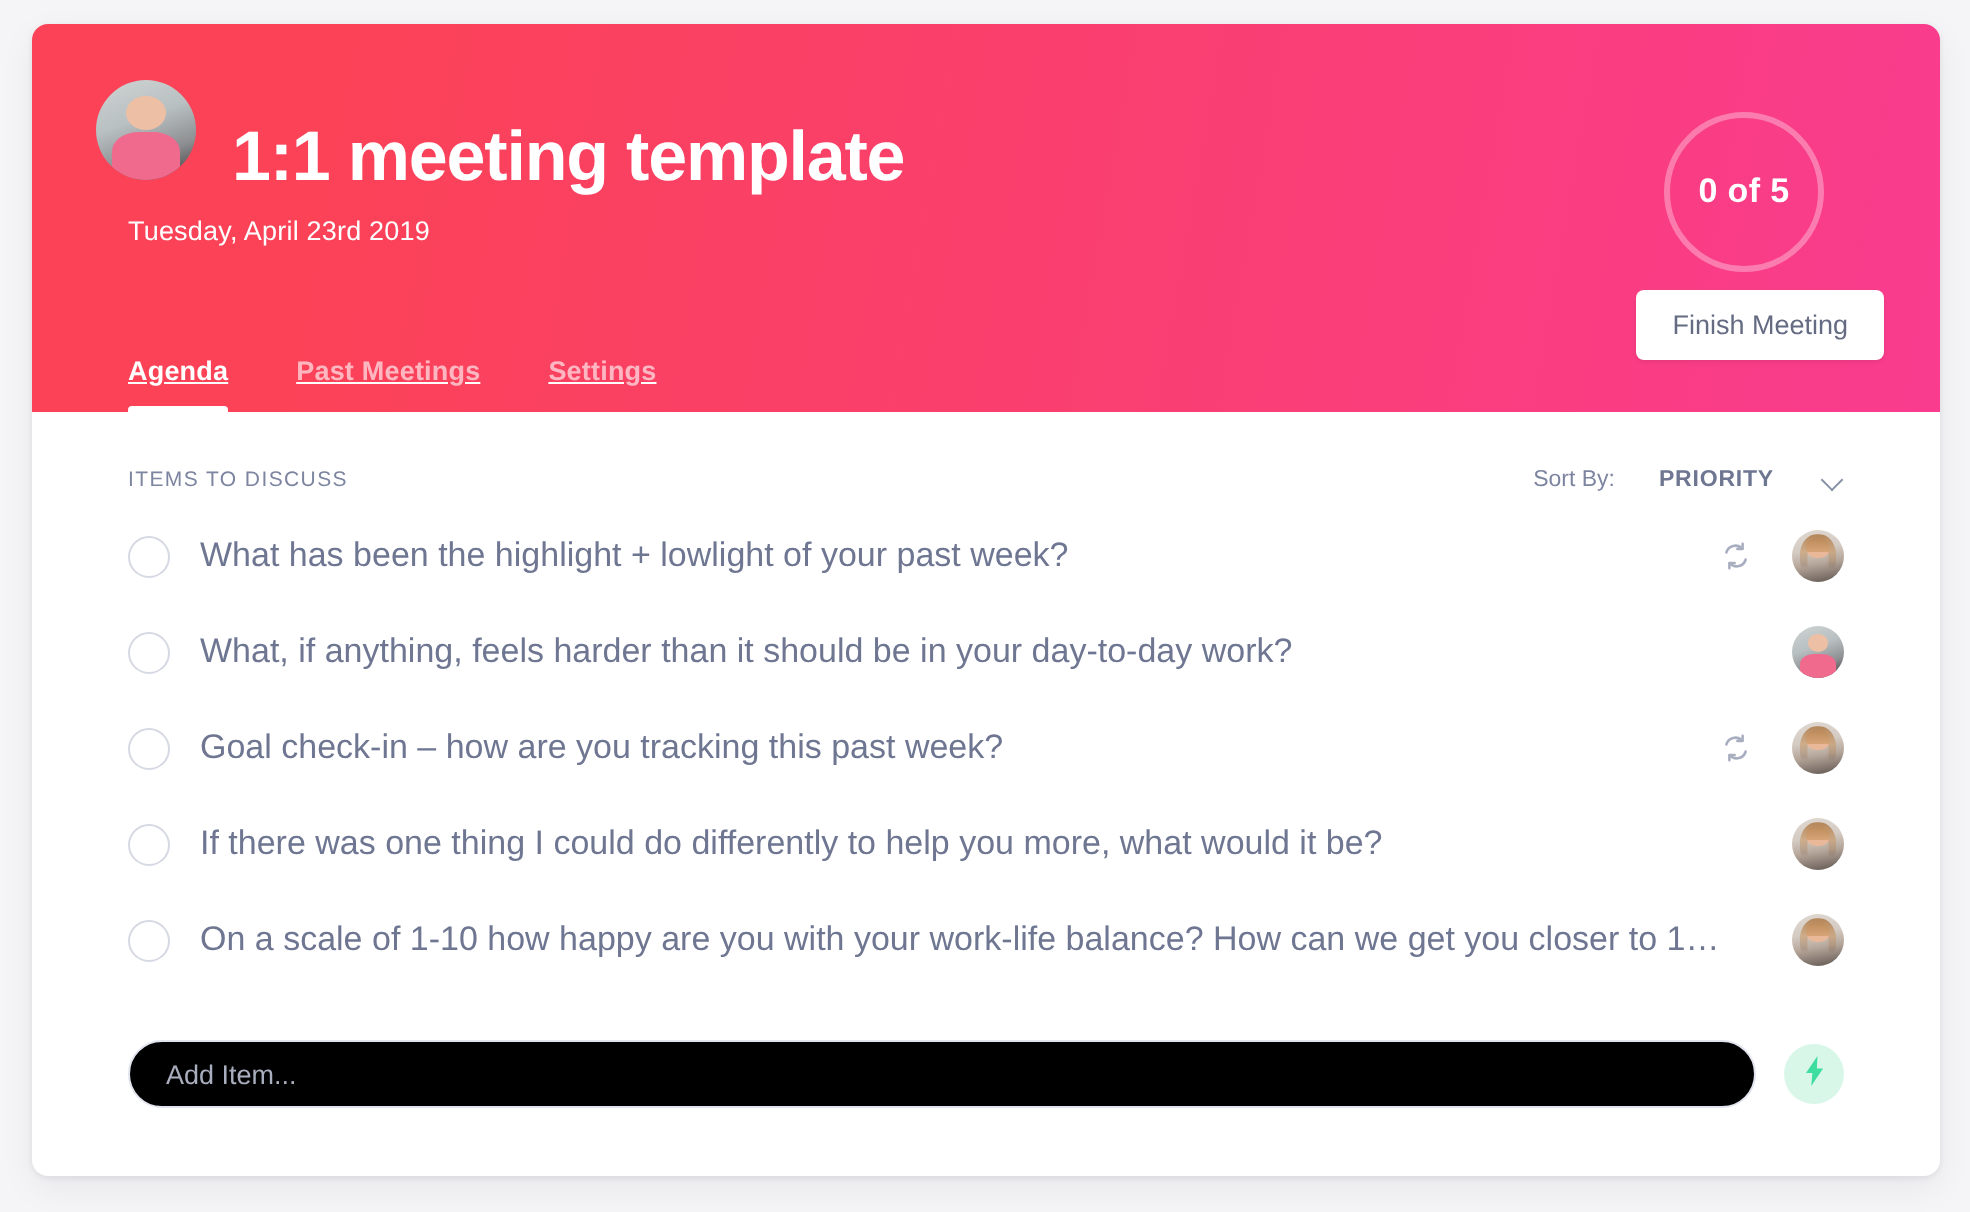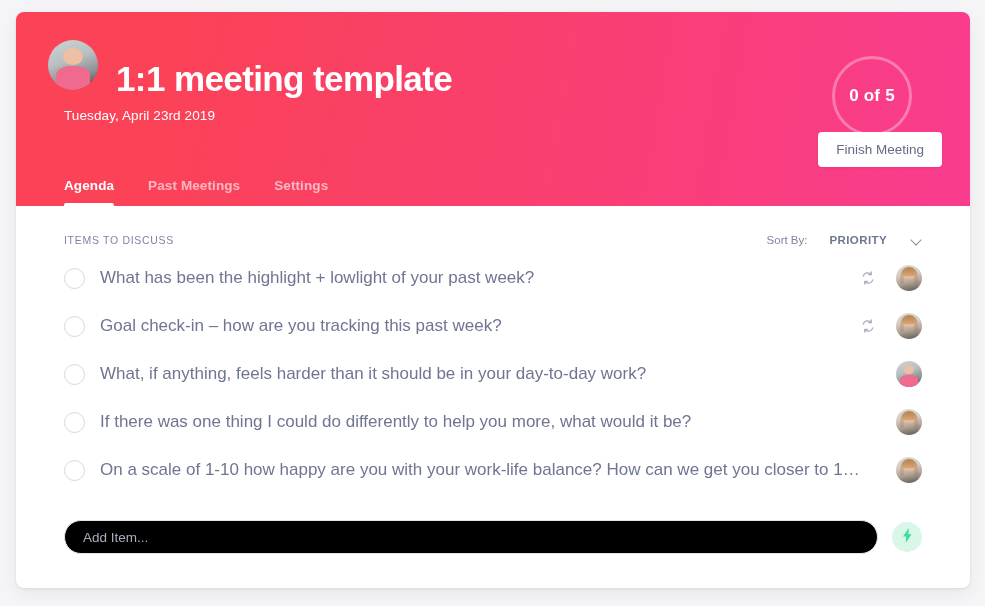--- a/index.html
+++ b/index.html
@@ -97,20 +97,21 @@
 
   
   .tabs {
     position: absolute;
     left: 48px;
     bottom: 0;
     display: flex;
     align-items: flex-end;
     gap: 34px;
     height: 44px;
+    text-decoration: underline;
   }
   .tab {
     position: relative;
     font-size: 13.5px;
     font-weight: bold;
     color: rgba(255,255,255,.62);
     padding-bottom: 13px;
     cursor: pointer;
     white-space: nowrap;
     letter-spacing: .1px;
@@ -121,21 +122,21 @@
     position: absolute;
     left: 0; right: 0; bottom: 0;
     height: 3px;
     background: #ffffff;
     border-radius: 2px 2px 0 0;
   }
 
   .finish-btn {
     position: absolute;
     right: 28px;
-    bottom: 39px;
+    bottom: 26px;
     background: #ffffff;
     color: #646b82;
     border: none;
     border-radius: 4px;
     font-family: "Liberation Sans", sans-serif;
     font-size: 13.5px;
     font-weight: normal;
     padding: 10px 18px;
     cursor: pointer;
     box-shadow: 0 1px 2px rgba(0,0,0,.08);
@@ -344,47 +345,47 @@
         <span>Sort By:</span>
         <span class="sort-value">PRIORITY</span>
         <span class="chev"></span>
       </div>
     </div>
 
     <div class="items" id="items">
         <div class="item">
           <div class="checkbox"></div>
           <div class="item-text">What has been the highlight + lowlight of your past week?</div>
-          <span class="recur-icon"><svg width="16" height="16" viewBox="0 0 16 16" aria-hidden="true">
-              <path d="M3.2 6.2A4.6 4.6 0 0 1 11 4.3" fill="none" stroke="#9aa0b5" stroke-width="1.3" stroke-linecap="round"></path>
-              <path d="M12.8 9.8A4.6 4.6 0 0 1 5 11.7" fill="none" stroke="#9aa0b5" stroke-width="1.3" stroke-linecap="round"></path>
-              <path d="M11.3 1.9v2.6H8.7" fill="none" stroke="#9aa0b5" stroke-width="1.3" stroke-linecap="round" stroke-linejoin="round"></path>
-              <path d="M4.7 14.1v-2.6h2.6" fill="none" stroke="#9aa0b5" stroke-width="1.3" stroke-linecap="round" stroke-linejoin="round"></path>
-            </svg></span>
-          <div class="avatar-sm ava-a"></div>
-        </div>
-        <div class="item">
-          <div class="checkbox"></div>
-          <div class="item-text">Goal check-in – how are you tracking this past week?</div>
           <span class="recur-icon"><svg width="16" height="16" viewBox="0 0 16 16" aria-hidden="true">
               <path d="M3.2 6.2A4.6 4.6 0 0 1 11 4.3" fill="none" stroke="#9aa0b5" stroke-width="1.3" stroke-linecap="round"></path>
               <path d="M12.8 9.8A4.6 4.6 0 0 1 5 11.7" fill="none" stroke="#9aa0b5" stroke-width="1.3" stroke-linecap="round"></path>
               <path d="M11.3 1.9v2.6H8.7" fill="none" stroke="#9aa0b5" stroke-width="1.3" stroke-linecap="round" stroke-linejoin="round"></path>
               <path d="M4.7 14.1v-2.6h2.6" fill="none" stroke="#9aa0b5" stroke-width="1.3" stroke-linecap="round" stroke-linejoin="round"></path>
             </svg></span>
           <div class="avatar-sm ava-a"></div>
         </div>
         <div class="item">
           <div class="checkbox"></div>
           <div class="item-text">What, if anything, feels harder than it should be in your day-to-day work?</div>
           <span class="recur-slot"></span>
           <div class="avatar-sm ava-b"></div>
         </div>
         <div class="item">
           <div class="checkbox"></div>
+          <div class="item-text">Goal check-in – how are you tracking this past week?</div>
+          <span class="recur-icon"><svg width="16" height="16" viewBox="0 0 16 16" aria-hidden="true">
+              <path d="M3.2 6.2A4.6 4.6 0 0 1 11 4.3" fill="none" stroke="#9aa0b5" stroke-width="1.3" stroke-linecap="round"></path>
+              <path d="M12.8 9.8A4.6 4.6 0 0 1 5 11.7" fill="none" stroke="#9aa0b5" stroke-width="1.3" stroke-linecap="round"></path>
+              <path d="M11.3 1.9v2.6H8.7" fill="none" stroke="#9aa0b5" stroke-width="1.3" stroke-linecap="round" stroke-linejoin="round"></path>
+              <path d="M4.7 14.1v-2.6h2.6" fill="none" stroke="#9aa0b5" stroke-width="1.3" stroke-linecap="round" stroke-linejoin="round"></path>
+            </svg></span>
+          <div class="avatar-sm ava-a"></div>
+        </div>
+        <div class="item">
+          <div class="checkbox"></div>
           <div class="item-text">If there was one thing I could do differently to help you more, what would it be?</div>
           <span class="recur-slot"></span>
           <div class="avatar-sm ava-a"></div>
         </div>
         <div class="item">
           <div class="checkbox"></div>
           <div class="item-text">On a scale of 1-10 how happy are you with your work-life balance? How can we get you closer to 10?</div>
           <span class="recur-slot"></span>
           <div class="avatar-sm ava-a"></div>
         </div>

